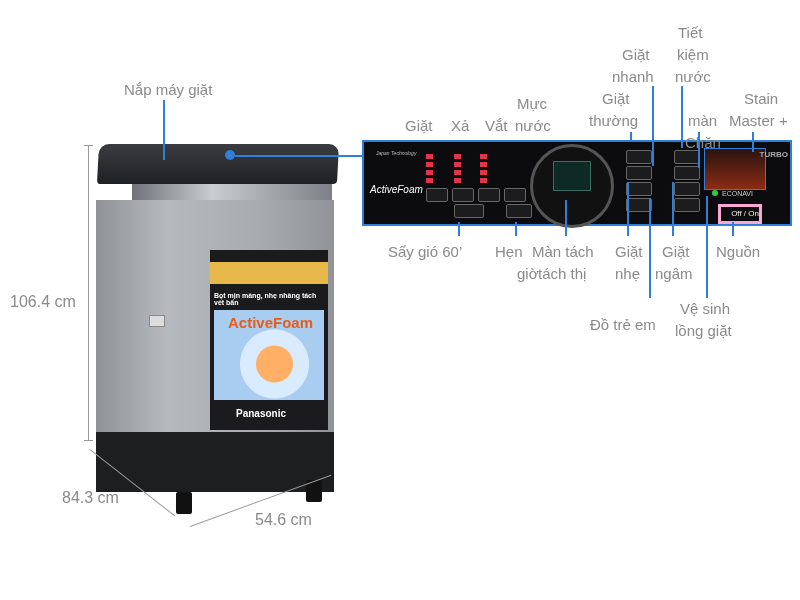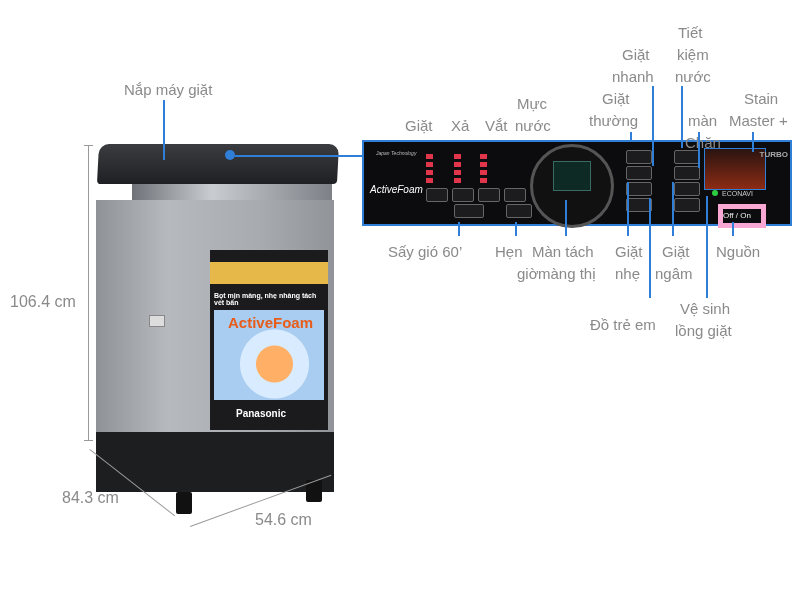--- a/index.html
+++ b/index.html
@@ -34,22 +34,22 @@
            border:2px solid #2f7ed8; }
   .ptext { position:absolute; font-size:5px; color:#bbb; font-style:italic; }
   .led { position:absolute; width:7px; height:5px; background:#e0354a; }
   .btn { position:absolute; height:12px; border:1px solid #666; background:#1c1c1f; border-radius:2px; }
   .dial { position:absolute; left:166px; top:2px; width:78px; height:78px; border-radius:50%;
           border:3px solid #555; background:#111; }
   .screen { position:absolute; left:20px; top:14px; width:36px; height:28px; background:#0e2a25; border:1px solid #3a6a60; }
   .turbo { position:absolute; right:2px; top:8px; font-size:8px; color:#aaa; font-weight:bold; }
   .stain-box { position:absolute; left:340px; top:6px; width:60px; height:40px;
                background:linear-gradient(#2a1410,#8c2b14); border:1px solid #2f7ed8; }
-  .offon { position:absolute; left:354px; top:62px; width:38px; height:14px; border:5px solid #f9a8d4;
-           color:#eee; font-size:8px; text-align:left; line-height:14px; }
+  .offon { position:absolute; left:354px; top:62px; width:38px; height:14px; border:3px solid #f9a8d4;
+           color:#eee; font-size:8px; text-align:right; line-height:14px; }
   .econavi { position:absolute; left:358px; top:48px; font-size:7px; color:#ccc; }
   .econavi-dot { position:absolute; left:348px; top:48px; width:6px; height:6px; border-radius:50%; background:#2ecc40; }
   .activefoam-logo { position:absolute; left:6px; top:42px; font-size:10px; color:#fff; font-style:italic; }
 </style>
 </head>
 <body>
 
 <div class="washer">
   <div class="lid"></div>
   <div class="lid-glass"></div>
@@ -159,21 +159,21 @@
 
 <div class="line" style="left:458px;top:222px;width:2px;height:14px;"></div>
 <div class="lbl" style="left:388px;top:243px;">Sấy gió 60’</div>
 
 <div class="line" style="left:515px;top:222px;width:2px;height:14px;"></div>
 <div class="lbl" style="left:495px;top:243px;">Hẹn</div>
 <div class="lbl" style="left:497px;top:265px;margin-left:20px;">giờ</div>
 
 <div class="line" style="left:565px;top:200px;width:2px;height:36px;"></div>
 <div class="lbl" style="left:532px;top:243px;">Màn tách</div>
-<div class="lbl" style="left:538px;top:265px;">màng thị</div>
+<div class="lbl" style="left:538px;top:265px;">tách thị</div>
 
 <div class="line" style="left:627px;top:182px;width:2px;height:54px;"></div>
 <div class="lbl" style="left:615px;top:243px;">Giặt</div>
 <div class="lbl" style="left:615px;top:265px;">nhẹ</div>
 
 <div class="line" style="left:649px;top:198px;width:2px;height:100px;"></div>
 <div class="lbl" style="left:590px;top:300px;margin-top:16px;">Đồ trẻ em</div>
 
 <div class="line" style="left:672px;top:182px;width:2px;height:54px;"></div>
 <div class="lbl" style="left:662px;top:243px;">Giặt</div>

